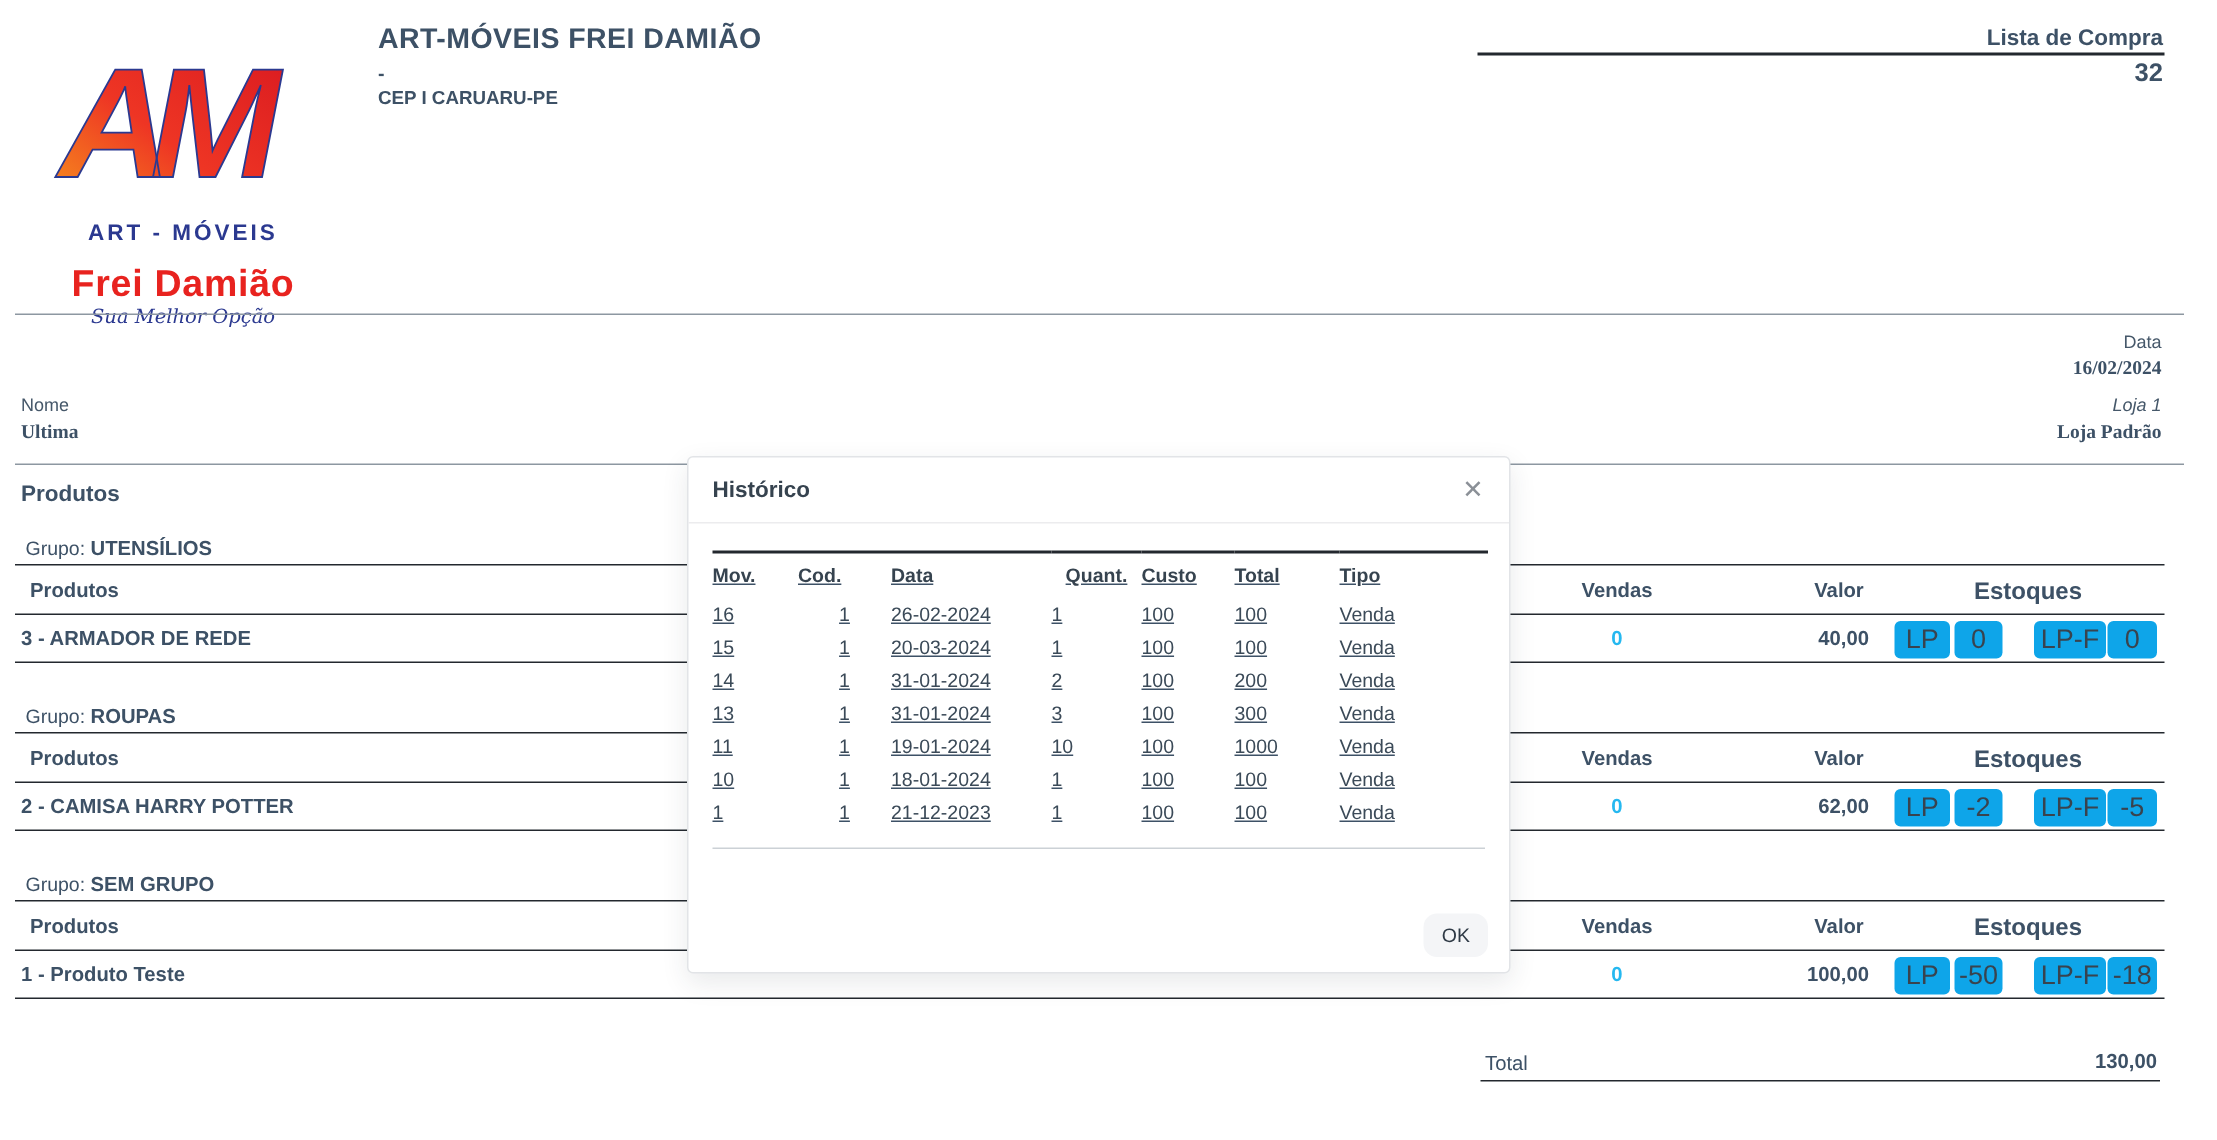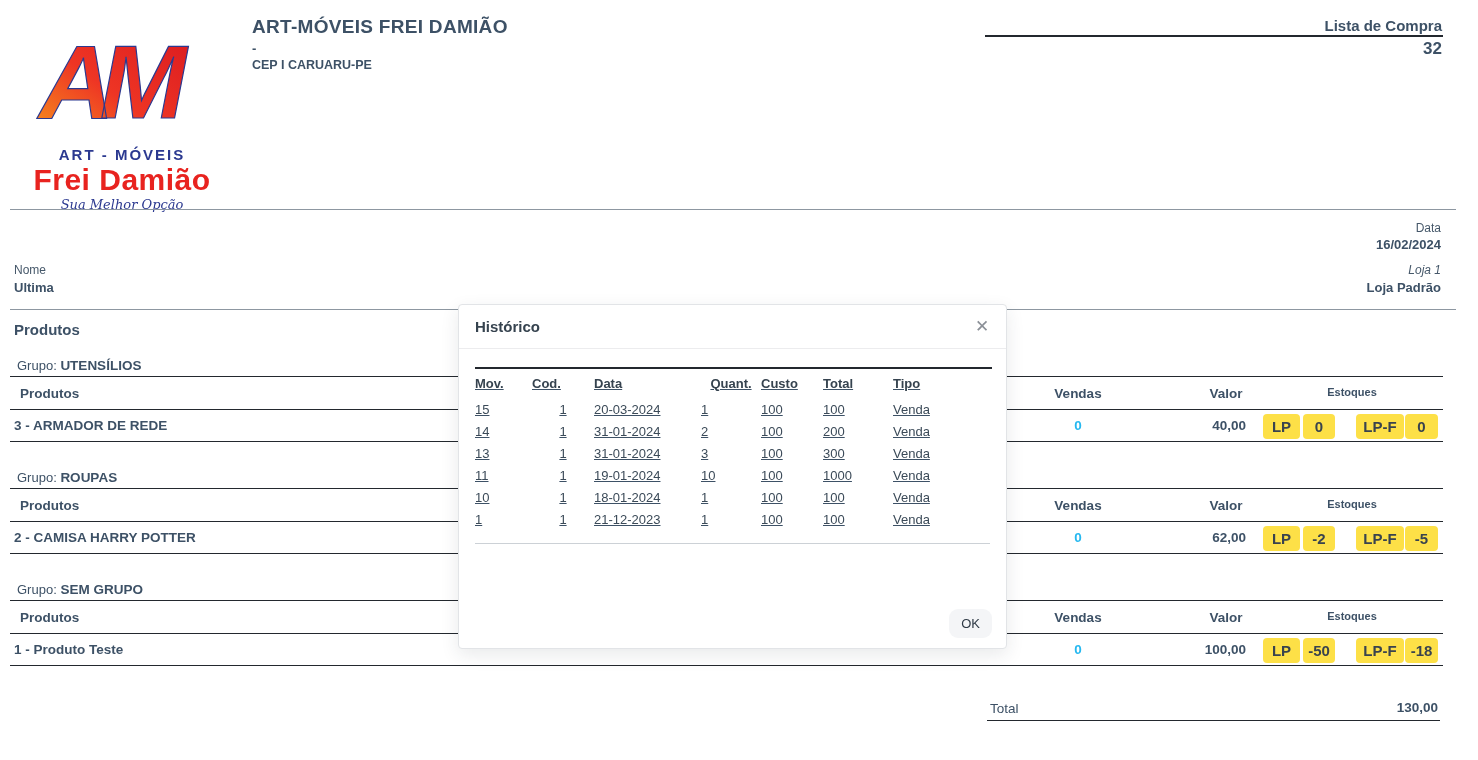--- a/index.html
+++ b/index.html
@@ -3,63 +3,63 @@
 <meta charset="utf-8">
 <style>
   * { margin:0; padding:0; box-sizing:border-box; }
   html,body { width:1478px; height:760px; background:#ffffff; overflow:hidden;
               font-family:"Liberation Sans","DejaVu Sans",sans-serif; color:#3d5166; }
   .page { position:relative; width:1466px; height:760px; background:#fff; }
 
   
   .logo { position:absolute; left:33px; top:24px; width:178px; height:176px; text-align:center; }
   .logo-l1 { margin-top:14px; font-size:15px; font-weight:bold; letter-spacing:2px; color:#2b3990; }
-  .logo-l2 { font-size:30px; font-weight:bold; color:#e8231f; letter-spacing:0.5px; }
+  .logo-l2 { font-size:25px; font-weight:bold; color:#e8231f; letter-spacing:0.5px;margin-top:11px; }
   .logo-l3 { font-size:13px; font-style:italic; color:#2b3990; font-family:"DejaVu Serif","Liberation Serif",serif; }
 
   .company { position:absolute; left:252px; top:16px; }
   .company-name { font-size:19px; font-weight:bold; letter-spacing:0.3px; }
   .company-dash { font-size:13px; font-weight:bold; margin-top:6px; line-height:10px; }
   .company-cep  { font-size:12.5px; font-weight:bold; margin-top:4px; }
 
   .report-title { position:absolute; right:24px; top:17px; font-size:15px; font-weight:bold; }
   .report-title-rule { position:absolute; left:985px; right:23px; top:35px; border-bottom:2px solid #23282e; }
   .report-number { position:absolute; right:24px; top:39px; font-size:17px; font-weight:bold; }
 
   .hr-grey { position:absolute; left:10px; right:10px; border-bottom:1px solid #8d97a1; }
   .hr-top { top:209px; } .hr-mid { top:309px; }
 
   .lbl { font-size:12px; color:#46586a; }
-  .val { font-size:13px; font-weight:bold; }
+  .val { font-size:13px; font-weight:bold;font-family:Liberation Serif, serif; }
   .data-label  { position:absolute; right:25px; top:221px; }
   .data-value  { position:absolute; right:25px; top:237px; }
   .nome-label  { position:absolute; left:14px;  top:263px; }
   .nome-value  { position:absolute; left:14px;  top:280px; }
   .loja-label  { position:absolute; right:25px; top:263px;font-style:italic; }
   .loja-value  { position:absolute; right:25px; top:280px; }
 
   .section-title { position:absolute; left:14px; top:321px; font-size:15px; font-weight:bold; }
 
   
   .group { position:absolute; left:0; right:0; height:90px; }
   .g0 { top:355px; } .g1 { top:467px; } .g2 { top:579px; }
   .rule { position:absolute; left:10px; right:23px; border-bottom:1.5px solid #23282e; }
   .ra { top:21px; } .rb { top:54px; } .rc { top:86px; }
   .g-label { position:absolute; top:3px; left:17px; font-size:13px; }
   .g-label-v { font-weight:bold; font-size:13.5px; }
   .g-prod-h   { position:absolute; top:31px; left:20px; font-size:13.5px; font-weight:bold; }
   .vendas-h   { position:absolute; top:31px; left:1040px; width:76px; text-align:center; font-size:13.5px; font-weight:bold; }
   .valor-h    { position:absolute; top:31px; left:1188px; width:76px; text-align:center; font-size:13.5px; font-weight:bold; }
-  .estoques-h { position:absolute; top:31px; left:1313px; width:78px; text-align:center; font-size:11px; font-weight:bold; }
+  .estoques-h { position:absolute; top:31px; left:1313px; width:78px; text-align:center; font-size:16px; font-weight:bold; }
   .g-prod-name{ position:absolute; top:63px; left:14px; font-size:13.5px; font-weight:bold; }
   .vendas-v   { position:absolute; top:63px; left:1040px; width:76px; text-align:center;
                 font-size:13.5px; font-weight:bold; color:#25b8f0; cursor:pointer; }
   .valor-v    { position:absolute; top:63px; left:1150px; width:96px; text-align:right; font-size:13.5px; font-weight:bold; }
-  .badge { position:absolute; top:59px; height:25px; line-height:25px; background:#fde047; border-radius:4px;
-           text-align:center; font-size:15px; font-weight:bold; color:#39434e; }
+  .badge { position:absolute; top:59px; height:25px; line-height:25px; background:#0ea5e9; border-radius:4px;
+           text-align:center; font-size:18px; font-weight:normal; color:#39434e; }
   .b-lp   { left:1263px; width:37px; }
   .b-lpv  { left:1303px; width:32px; }
   .b-lpf  { left:1356px; width:48px; }
   .b-lpfv { left:1405px; width:33px; }
 
   
   .total-label { position:absolute; left:990px; top:701px; font-size:13.5px; }
   .total-value { position:absolute; right:28px; top:700px; font-size:13.5px; font-weight:bold; }
   .total-rule  { position:absolute; left:987px; right:26px; top:720px; border-bottom:1.5px solid #23282e; }
 
@@ -205,20 +205,29 @@
             <th>Cod.</th>
             <th>Data</th>
             <th class="c-quant">Quant.</th>
             <th>Custo</th>
             <th>Total</th>
             <th>Tipo</th>
           </tr>
         </thead>
         <tbody>
             <tr>
+              <td>16</td>
+              <td>1</td>
+              <td>26-02-2024</td>
+              <td>1</td>
+              <td>100</td>
+              <td>100</td>
+              <td>Venda</td>
+            </tr>
+            <tr>
               <td>15</td>
               <td>1</td>
               <td>20-03-2024</td>
               <td>1</td>
               <td>100</td>
               <td>100</td>
               <td>Venda</td>
             </tr>
             <tr>
               <td>14</td>

